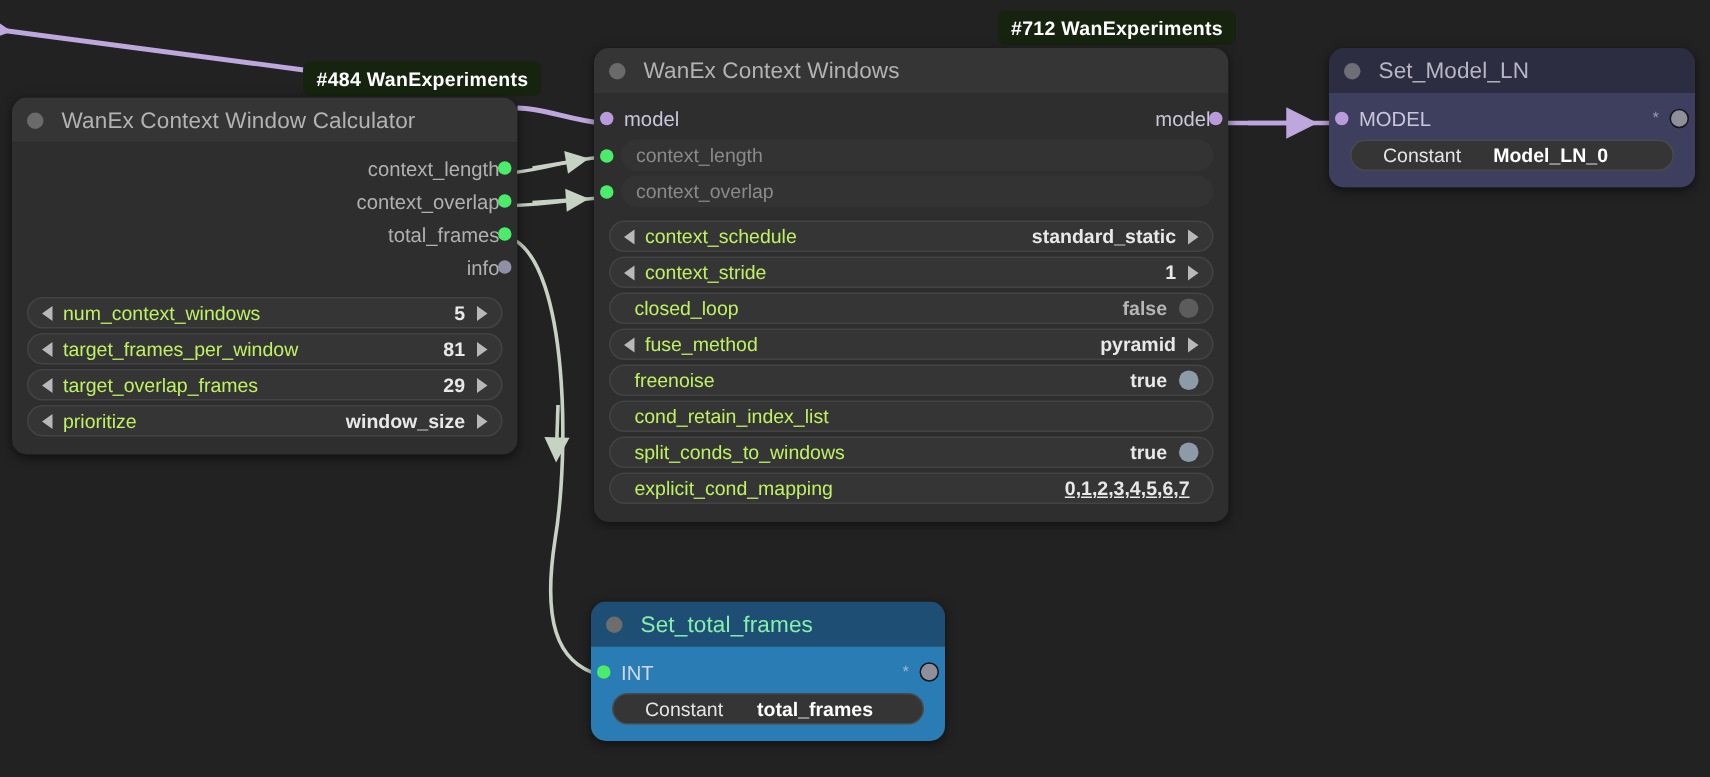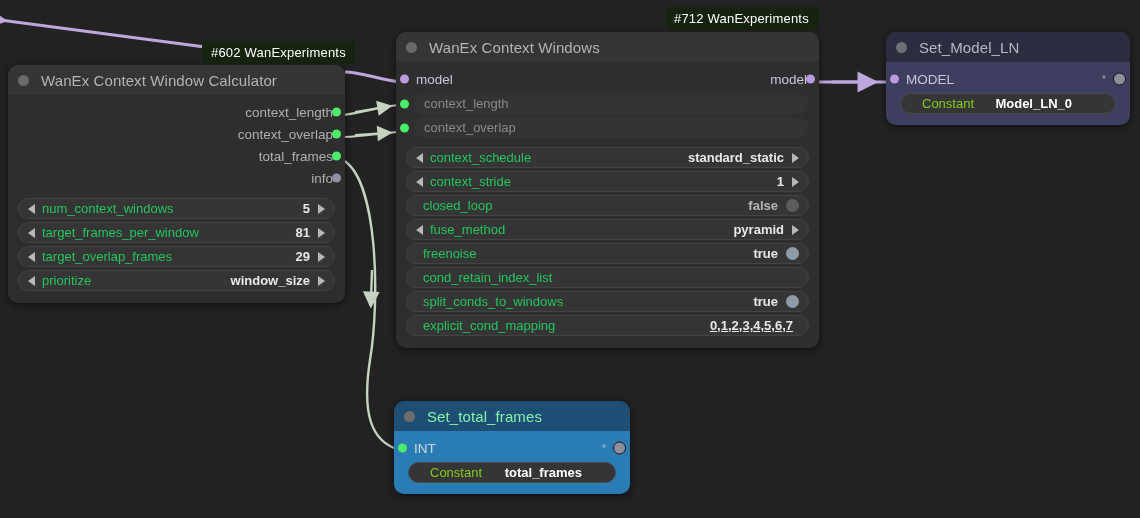--- a/index.html
+++ b/index.html
@@ -101,21 +101,21 @@
     height: 21px;
     margin: 3px 10px;
     border-radius: 11px;
     background: #353535;
     border: 1px solid #434343;
     font-size: 13px;
     padding: 0 9px;
     box-sizing: border-box;
   }
   .widget .wname {
-    color: #22c55e;
+    color: #bef264;
     white-space: nowrap;
   }
   .widget .wval {
     margin-left: auto;
     color: #e8e8e8;
     font-weight: bold;
     white-space: nowrap;
   }
   .arrow {
     width: 0; height: 0;
@@ -156,38 +156,38 @@
     position: relative;
   }
   .inputwidget-row > .dot.in { left: 4px; top: 50%; }
 
   
   .widget.constant {
     background: #353535;
     border: 1px solid #4a4a4a;
     margin: 3px 14px 2px 14px;
   }
-  .widget.constant .wname { color: #84cc16; }
+  .widget.constant .wname { color: #e5e5e5; }
   .widget.constant .wval  { color: #ffffff; }
 
   .asterisk {
     color: #9b9bab;
     font-size: 11px;
     margin-right: 12px;
     line-height: 1;
   }
   .blue .asterisk { color: #9fb9cc; }
 
   
   .badge {
     position: absolute;
     background: #16240f;
     color: #ffffff;
     font-size: 13px;
-    font-weight: normal;
+    font-weight: bold;
     border-radius: 5px;
     padding: 4px 9px;
     white-space: nowrap;
     letter-spacing: 0.2px;
   }
 </style>
 </head>
 <body>
 
 <div id="canvas">
@@ -216,21 +216,21 @@
     <path d="M355,135 L385,133" stroke="#c6d2c2" stroke-width="2.2" fill="none" marker-end="url(#arrG)"></path>
 
     <path d="M343,160 C378,180 380,300 370,360 C362,412 370,442 400,450" stroke="#c6d2c2" stroke-width="2.4" fill="none"></path>
     <path d="M372,270 L371,300" stroke="#c6d2c2" stroke-width="2.4" fill="none" marker-end="url(#arrG)"></path>
 
     <path d="M818,82 L890,82" stroke="#bda7dc" stroke-width="3" fill="none"></path>
     <path d="M832,82 L868,82" stroke="#bda7dc" stroke-width="3" fill="none" marker-end="url(#arrR)"></path>
   </svg>
 
   <div class="badge" style="left:665px; top:7px;">#712 WanExperiments</div>
-  <div class="badge" style="left:202px; top:41px;">#602 WanExperiments</div>
+  <div class="badge" style="left:202px; top:41px;">#484 WanExperiments</div>
 
   <div class="node dark" style="left:8px; top:65px; width:337px;">
     <div class="node-title">
       <span class="title-dot"></span>
       <span>WanEx Context Window Calculator</span>
     </div>
     <div class="node-body">
 
       <div class="slot-row out">
         <span class="slot-label">context_length</span>

